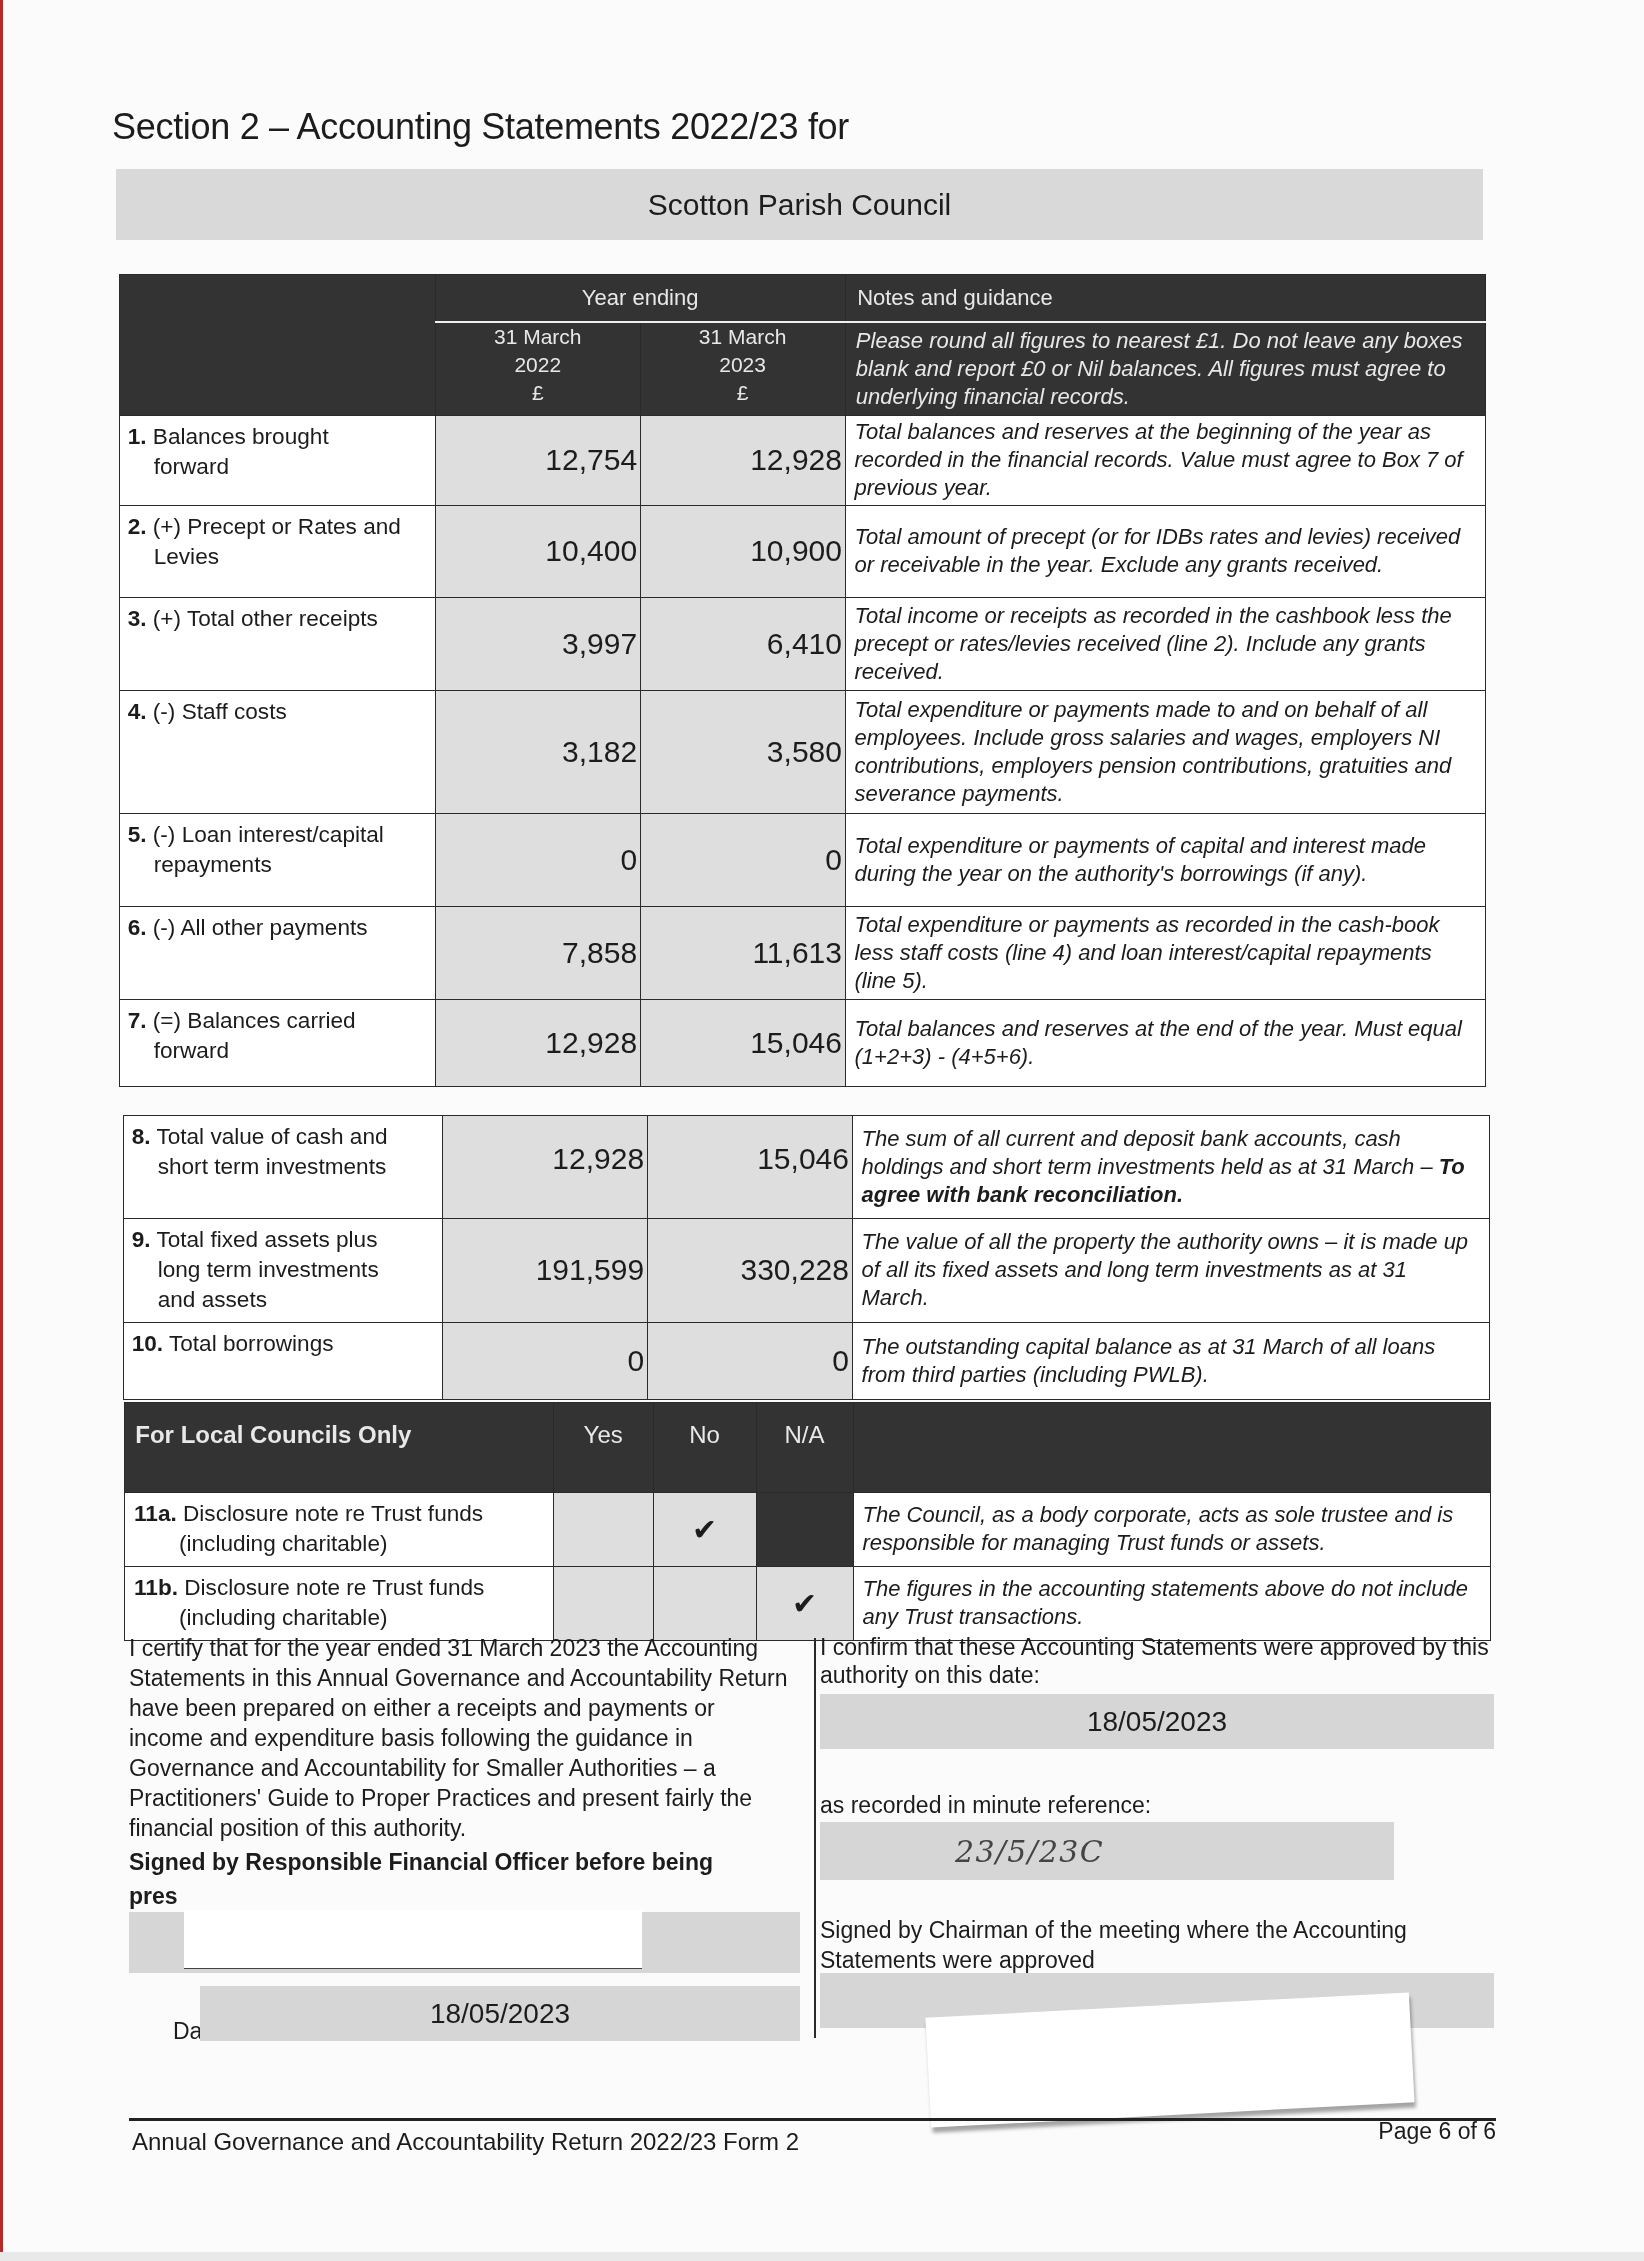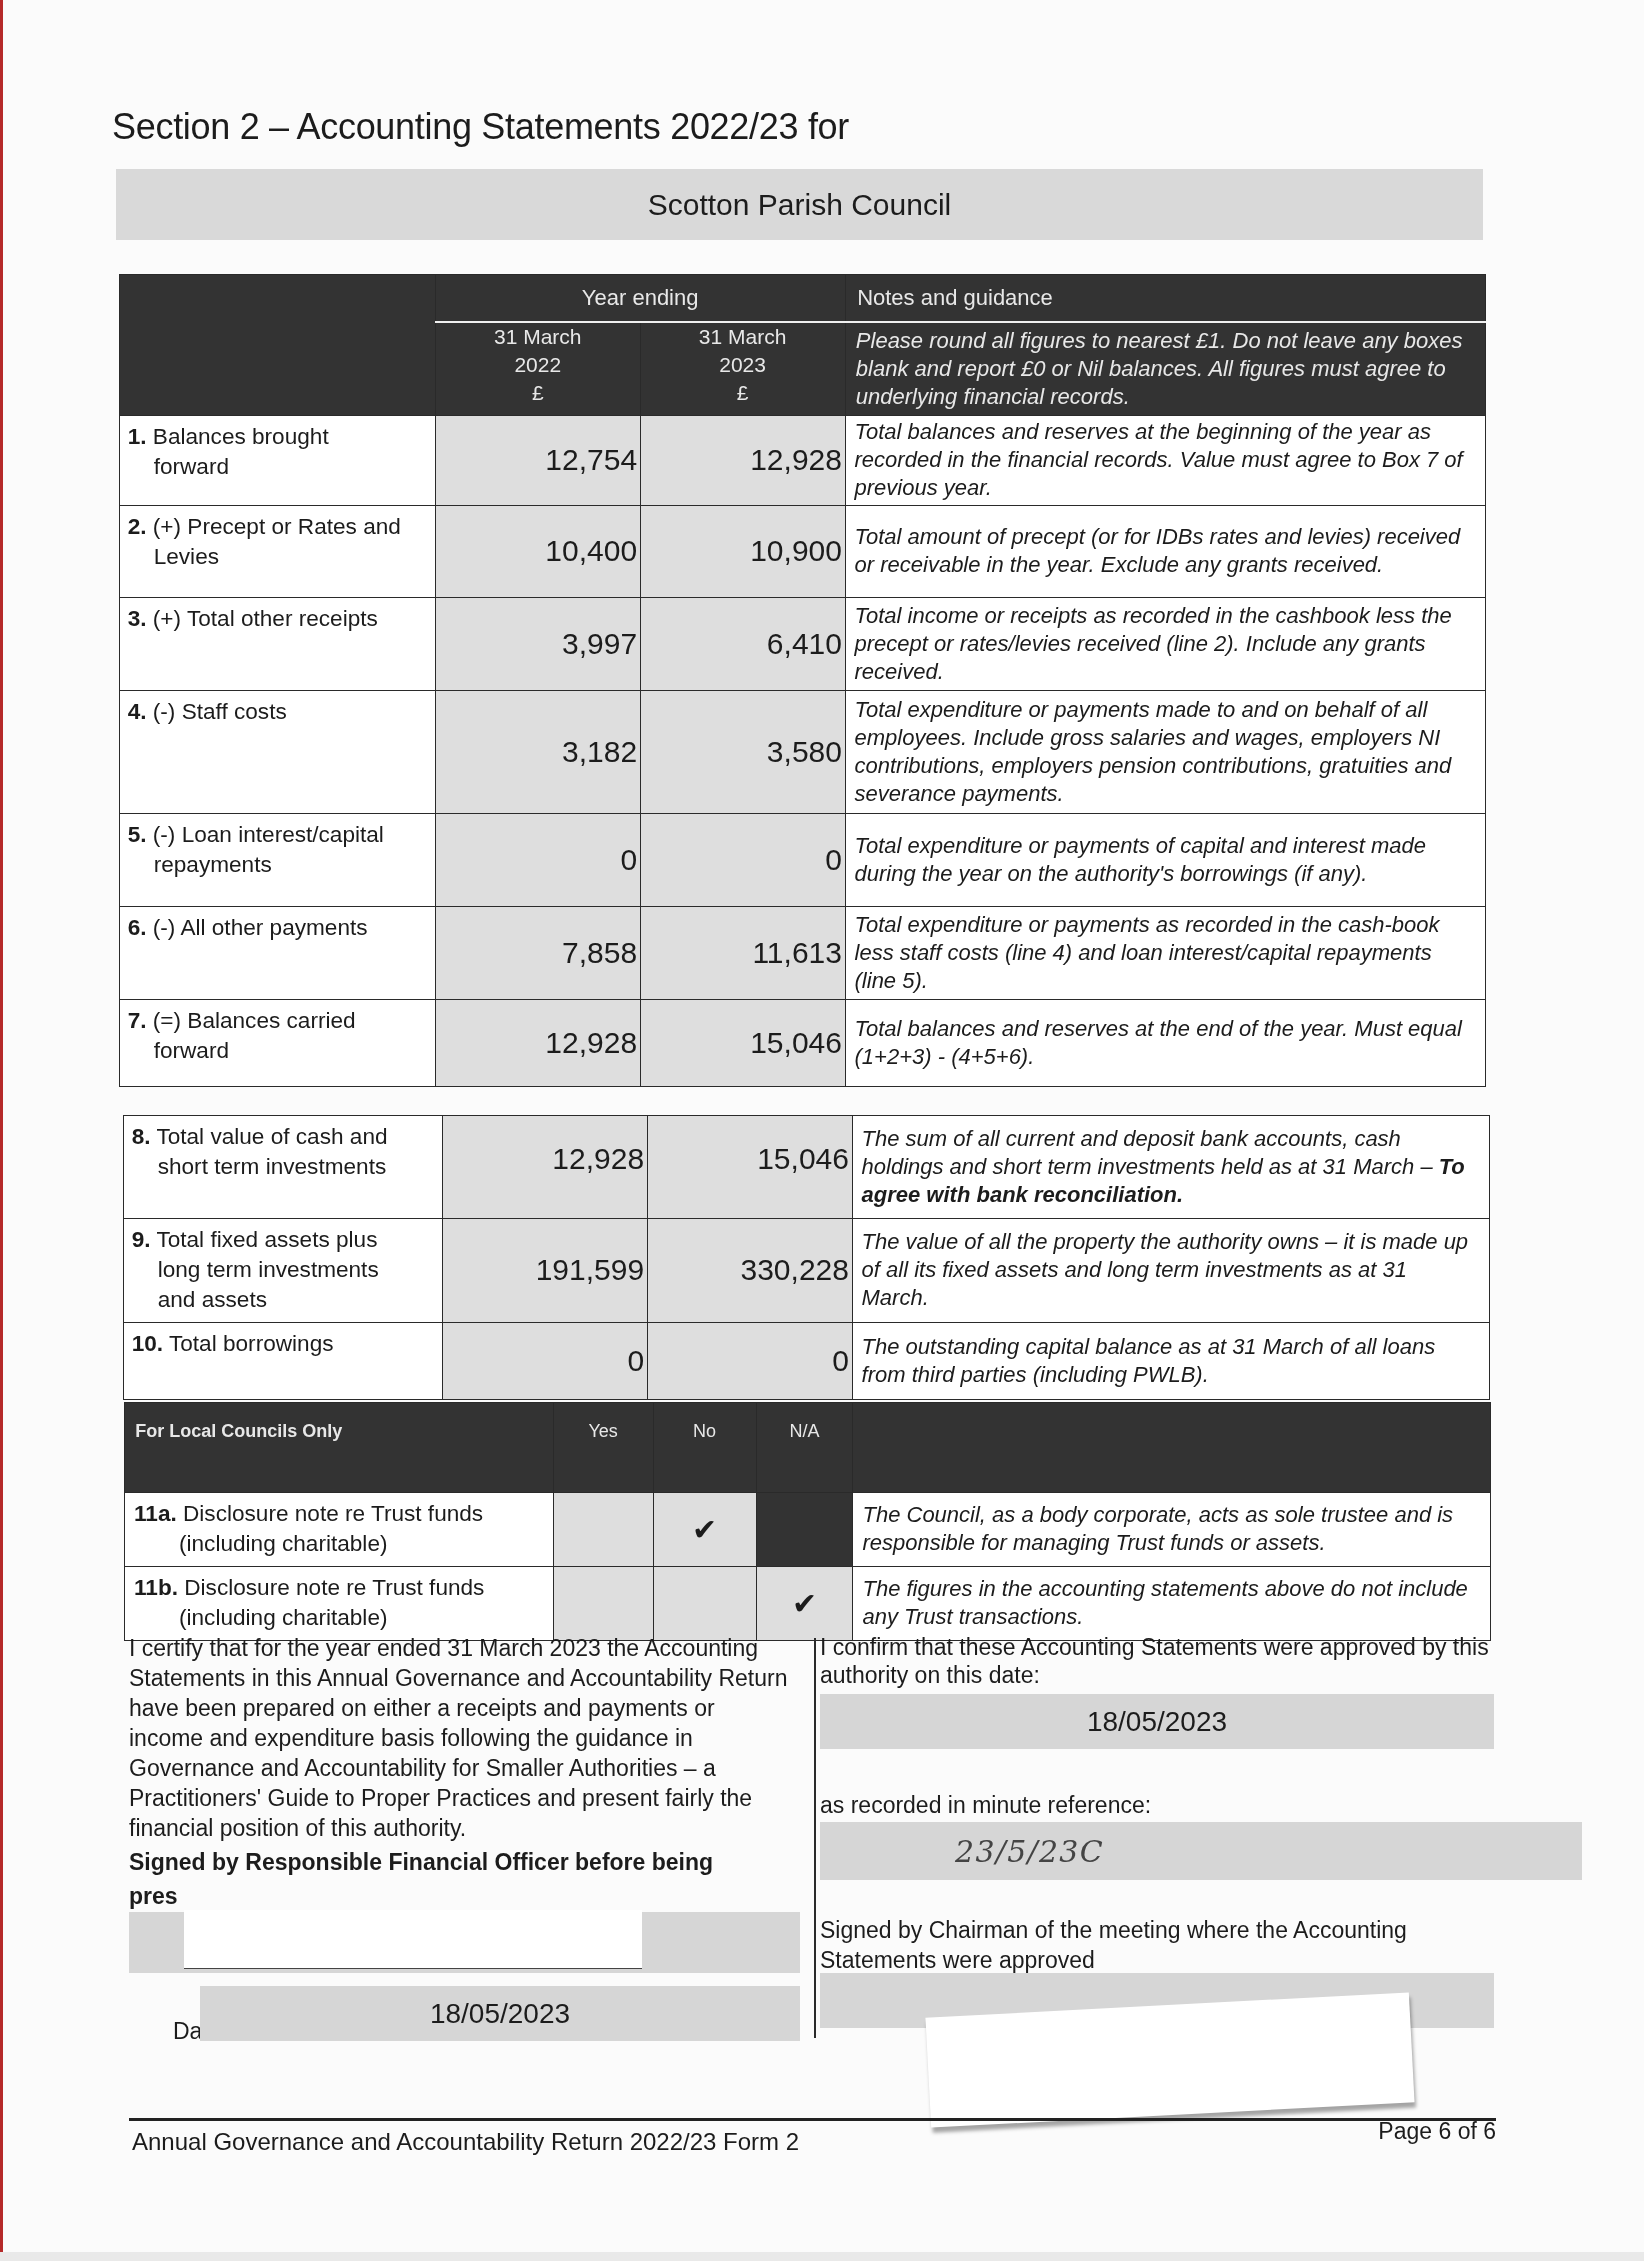--- a/index.html
+++ b/index.html
@@ -37,41 +37,41 @@
   .lbl .ind { display:block; padding-left:26px; }
   .val { font-size:30px; text-align:right; padding-right:2.6px; vertical-align:middle; }
   .note { font-size:22px; font-style:italic; line-height:28px; padding:2.6px 9px; background:#fff; vertical-align:middle; }
   .note b { font-style:italic; }
 
   
   #second { left:123px; top:1115px; width:1367px; }
 
   
   #trust { left:124px; top:1402px; width:1367px; }
-  .tr-hdr { height:71px; font-size:18px; vertical-align:top; padding-top:18px; }
+  .tr-hdr { height:71px; font-size:24px; vertical-align:top; padding-top:18px; }
   .tr-lbl { font-size:22.6px; line-height:30px; padding:6.4px 9px; background:#fff; }
   .tick { text-align:center; vertical-align:middle; font-size:30px; }
   .tick-na-dark { background:#333; }
 
   
   .cert-left { position:absolute; left:129px; top:1633px; width:664px; font-size:23px; line-height:30px; }
   .cert-left .bold { font-weight:bold; margin-top:3.9px; }
   .sig-box-l { position:absolute; left:129px; top:1912px; width:671px; height:61px; background:#d6d6d6; }
   .sig-white-l { position:absolute; left:184px; top:1910px; width:458px; height:58px; background:#ffffff; border-bottom:1.9px solid #444; }
   .date-label { position:absolute; left:129px; top:2018px; font-size:23px;margin-left:44px; }
   .date-box-l { position:absolute; left:200px; top:1986px; width:600px; height:55px; background:#d6d6d6; display:flex; align-items:center; justify-content:center; }
   .date-box-l span { font-size:28px; }
 
   .divider-v { position:absolute; left:814px; top:1638px; width:1.9px; height:400px; background:#2a2a2a; }
 
   .cert-right { position:absolute; left:820px; top:1633px; width:671px; font-size:23px; line-height:28px; }
   .approve-box { position:absolute; left:820px; top:1694px; width:674px; height:55px; background:#d6d6d6; display:flex; align-items:center; justify-content:center; }
   .approve-box span { font-size:28px; }
   .minute-label { position:absolute; left:820px; top:1792px; font-size:23px; }
-  .minute-box { position:absolute; left:820px; top:1822px; width:762px; height:58px; background:#d6d6d6; display:flex; align-items:center; padding-left:135px; box-sizing:border-box; }
+  .minute-box { position:absolute; left:820px; top:1822px; width:574px; height:58px; background:#d6d6d6; display:flex; align-items:center; padding-left:135px; box-sizing:border-box; }
   .minute-box span { font-size:30px; font-family:"DejaVu Serif", serif; font-style:italic; color:#444; letter-spacing:1.3px; }
   .chair-text { position:absolute; left:820px; top:1915px; width:671px; font-size:23px; line-height:30px; }
   .chair-box { position:absolute; left:820px; top:1973px; width:674px; height:55px; background:#d6d6d6; }
   .chair-white { position:absolute; left:928px; top:2005px; width:484px; height:110px; background:#ffffff; transform:rotate(-3deg); box-shadow:1.3px 5.2px 3.9px rgba(0,0,0,0.35); }
 
   .footer-line { position:absolute; left:129px; top:2118px; width:1367px; height:2.6px; background:#222; }
   .footer-left { position:absolute; left:132px; top:2128px; font-size:24px; }
   .footer-right { position:absolute; right:148px; top:2118px; font-size:23px; }
 </style>
 </head>

